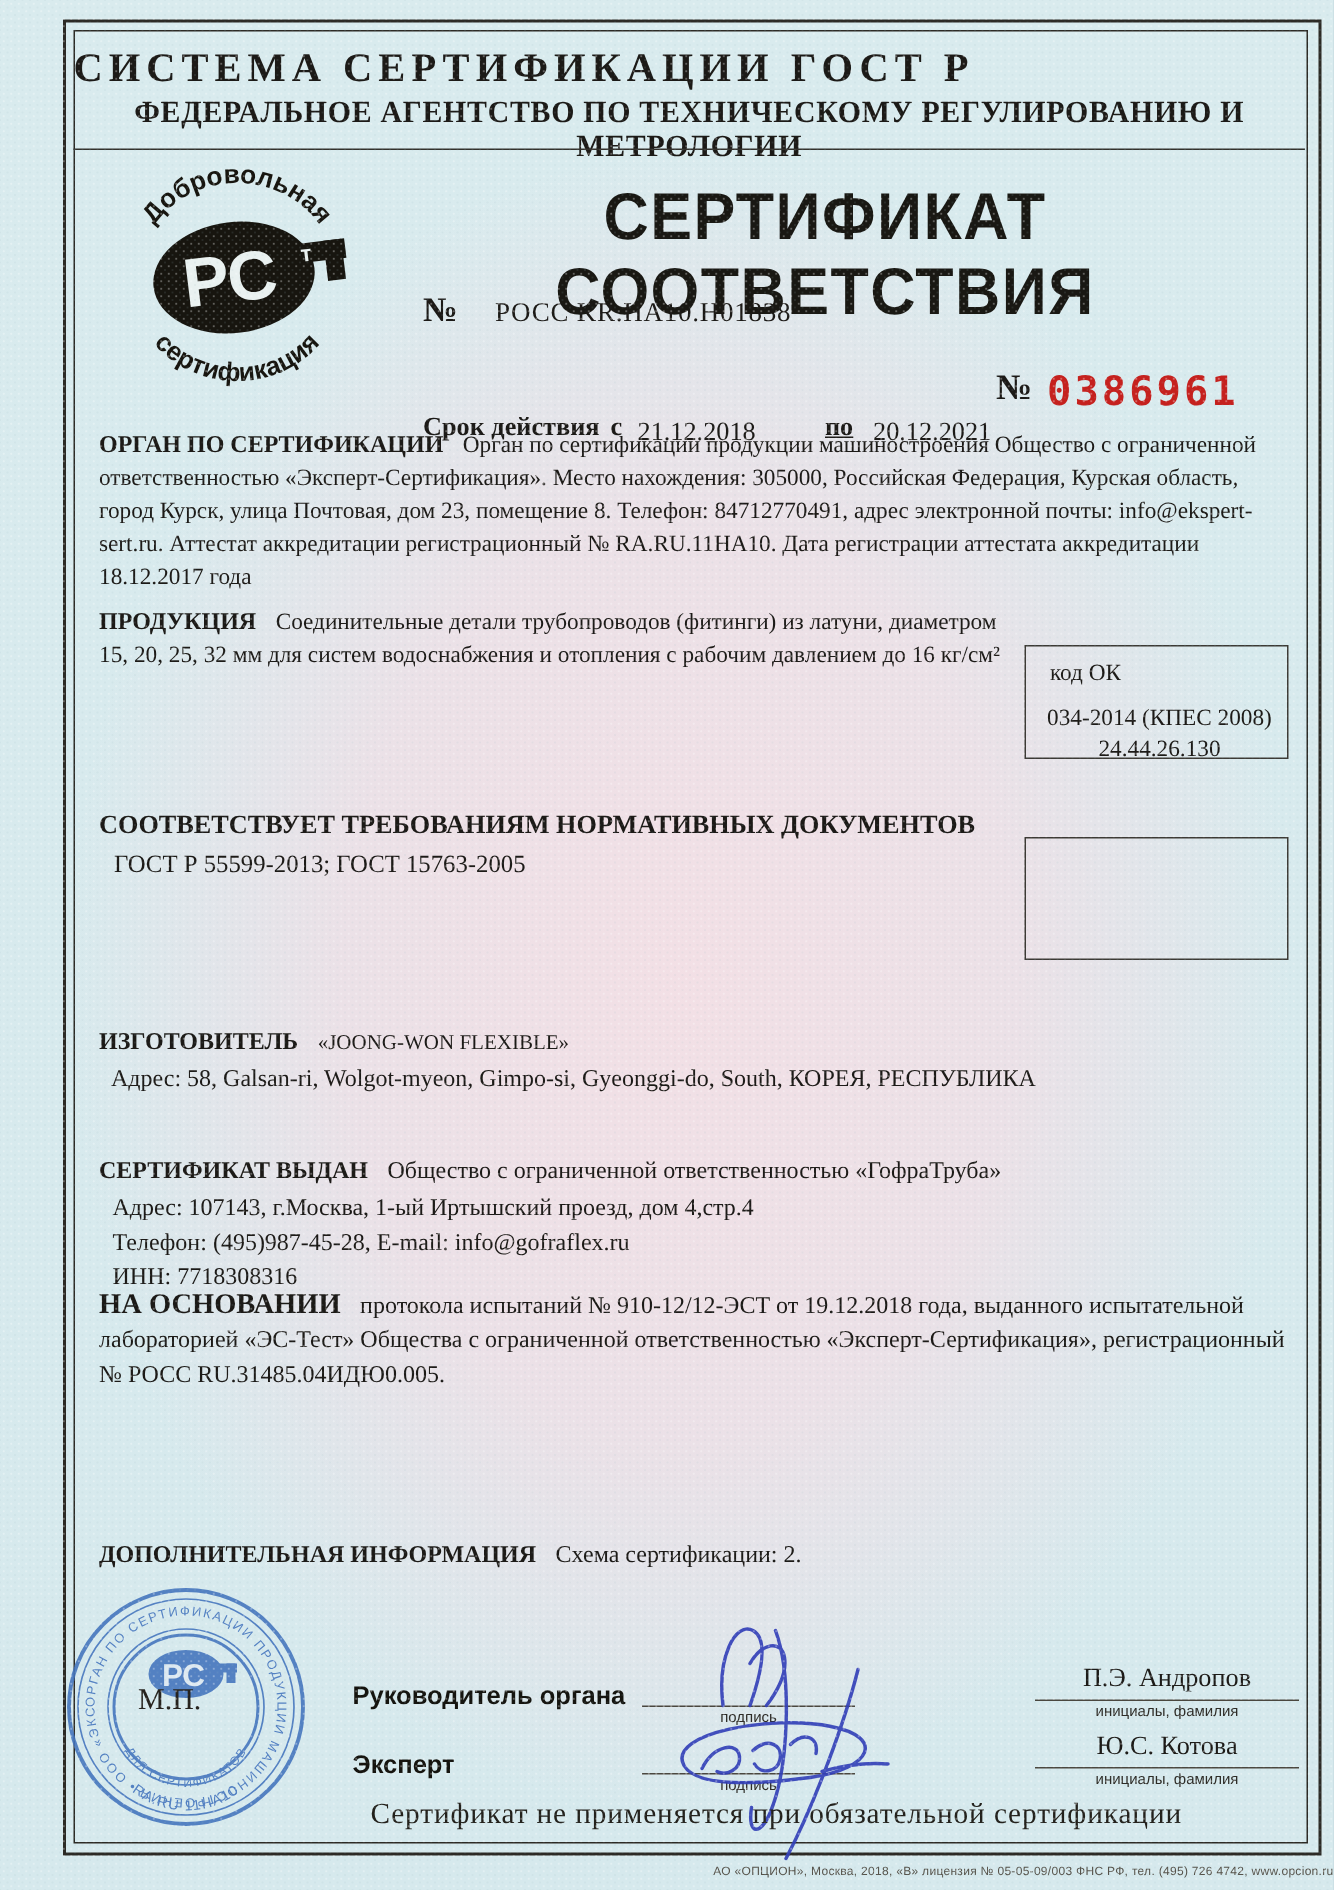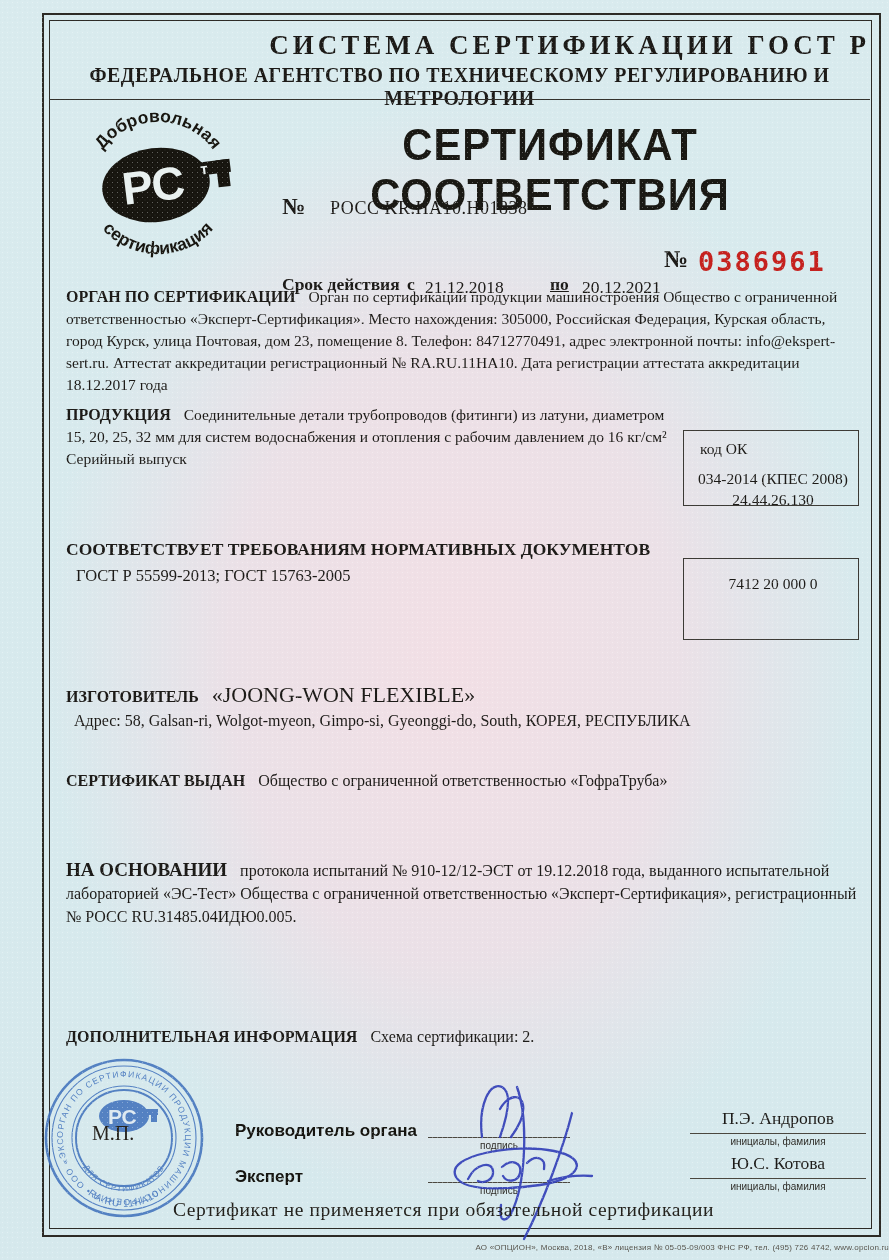--- a/index.html
+++ b/index.html
@@ -13,21 +13,21 @@
   .page::after{
     content:"";position:absolute;inset:0;pointer-events:none;opacity:.45;
     background-image:
       radial-gradient(rgba(255,255,255,.7) 15%, transparent 16%),
       radial-gradient(rgba(160,190,198,.28) 15%, transparent 16%);
     background-size:5px 5px;background-position:0 0,2.5px 2.5px;
   }
   .abs{position:absolute;}
   .border-outer{left:42px;top:13px;width:835px;height:1220px;border:2.5px solid #2c2a25;}
   .border-inner{left:49px;top:20px;width:821px;height:1207px;border:1.3px solid #2c2a25;}
-  .hdr1{left:49px;top:30px;width:821px;text-align:right;font-size:27px;font-weight:bold;letter-spacing:4px;}
+  .hdr1{left:49px;top:30px;width:821px;text-align:left;font-size:27px;font-weight:bold;letter-spacing:4px;}
   .hdr2{left:49px;top:64px;width:821px;text-align:center;font-size:20.5px;font-weight:bold;letter-spacing:.5px;transform:scaleX(.97);}
   .hdr-rule{left:49px;top:99px;width:821px;border-top:1.6px solid #33312c;}
   .doc-title{left:235px;top:120px;width:630px;text-align:center;
     font-family:"Liberation Sans",sans-serif;font-weight:bold;font-size:44px;
     letter-spacing:1px;transform:scaleX(.95);color:#191813;}
   .no-label{left:282px;top:194px;font-size:23px;font-weight:bold;}
   .no-value{left:330px;top:198px;font-size:18px;letter-spacing:.5px;}
   .srok{top:230px;font-size:17.5px;margin-top:44px;}
   .b{font-weight:bold;}
   .red-no-label{left:664px;top:246px;font-size:24px;font-weight:bold;}
@@ -37,21 +37,21 @@
   .sec-h{font-weight:bold;font-size:16px;margin-right:13px;white-space:nowrap;}
   .pre{white-space:pre-line;}
   .code-box{border:1.3px solid #3c3a35;font-size:15.5px;line-height:21px;}
   .code-box .lbl{display:block;padding:7px 0 6px 16px;}
   .code-box .vals{display:block;padding:3px 0 0 4px;white-space:pre-line;text-align:center;}
   .gost-line{left:76px;top:566px;font-size:16.5px;}
   .role{font-family:"Liberation Sans",sans-serif;font-weight:bold;font-size:17px;color:#15140f;}
   .sig-line{border-bottom:1.3px solid #4a473f;}
   .cap{font-family:"Liberation Sans",sans-serif;font-size:10px;color:#2e2c27;text-align:center;}
   .sig-name{font-size:17.5px;text-align:center;}
-  .statement{left:65px;top:1199px;width:757px;text-align:center;font-size:19.5px;letter-spacing:.6px;color:#23211c;}
+  .statement{left:31px;top:1199px;width:757px;text-align:right;font-size:19.5px;letter-spacing:.6px;color:#23211c;}
   .fine{left:0;top:1243px;width:889px;text-align:right;font-family:"Liberation Sans",sans-serif;
     font-size:8px;color:#55524a;letter-spacing:.2px;}
   .mp{left:92px;top:1122px;font-size:20px;color:#26231e;}
   svg text{font-family:"Liberation Sans",sans-serif;}
 </style>
 </head>
 <body>
 
 <div class="page">
 
@@ -95,43 +95,44 @@
 
   <span class="abs red-no-label">№</span>
   <span class="abs red-no">0386961</span>
 
   <div class="abs sec" style="left:66px;top:286px;width:796px;">
     <span class="sec-h">ОРГАН ПО СЕРТИФИКАЦИИ</span><span>Орган по сертификации продукции машиностроения Общество с ограниченной ответственностью «Эксперт-Сертификация». Место нахождения: 305000, Российская Федерация, Курская область, город Курск, улица Почтовая, дом 23, помещение 8. Телефон: 84712770491, адрес электронной почты: info@ekspert-sert.ru. Аттестат аккредитации регистрационный № RA.RU.11НА10. Дата регистрации аттестата аккредитации 18.12.2017 года</span>
   </div>
 
   <div class="abs sec" style="left:66px;top:404px;width:615px;">
     <span class="sec-h">ПРОДУКЦИЯ</span><span>Соединительные детали трубопроводов (фитинги) из латуни, диаметром 15, 20, 25, 32 мм для систем водоснабжения и отопления с рабочим давлением до 16 кг/см²</span>
-    <div>Серийный выпуск</div>
   </div>
   <div class="abs code-box" style="left:683px;top:430px;width:174px;height:74px;">
     <span class="lbl">код ОК</span>
     <span class="vals">034-2014 (КПЕС 2008)
 24.44.26.130</span>
   </div>
 
   <div class="abs sec" style="left:66px;top:538px;width:640px;">
     <span class="sec-h" style="font-size:17.5px;">СООТВЕТСТВУЕТ ТРЕБОВАНИЯМ НОРМАТИВНЫХ ДОКУМЕНТОВ</span>
   </div>
   <div class="abs gost-line">ГОСТ Р 55599-2013; ГОСТ 15763-2005</div>
   <div class="abs code-box" style="left:683px;top:558px;width:174px;height:80px;">
-    <span class="vals" style="padding-top:14px;">7412 20 000 0</span>
   </div>
 
   <div class="abs sec" style="left:66px;top:684px;width:796px;">
-    <span class="sec-h">ИЗГОТОВИТЕЛЬ</span><span style="font-size:22px;text-align:center;">«JOONG-WON FLEXIBLE»</span>
+    <span class="sec-h">ИЗГОТОВИТЕЛЬ</span><span style="font-size:14px;text-align:center;">«JOONG-WON FLEXIBLE»</span>
     <div style="font-size:16px;padding-left:8px;margin-top:2px;">Адрес: 58, Galsan-ri, Wolgot-myeon, Gimpo-si, Gyeonggi-do, South, КОРЕЯ, РЕСПУБЛИКА</div>
   </div>
 
   <div class="abs sec" style="left:66px;top:770px;width:796px;">
     <span class="sec-h">СЕРТИФИКАТ ВЫДАН</span><span style="font-size:16px;">Общество с ограниченной ответственностью «ГофраТруба»</span>
+    <div class="pre" style="font-size:16px;line-height:23px;padding-left:9px;margin-top:2px;">Адрес: 107143, г.Москва, 1-ый Иртышский проезд, дом 4,стр.4
+Телефон: (495)987-45-28, E-mail: info@gofraflex.ru
+ИНН: 7718308316</div>
   </div>
 
   <div class="abs sec" style="left:66px;top:858px;width:796px;font-size:16px;line-height:23px;">
     <span class="sec-h" style="font-size:19px;">НА ОСНОВАНИИ</span><span>протокола испытаний № 910-12/12-ЭСТ от 19.12.2018 года, выданного испытательной лабораторией «ЭС-Тест» Общества с ограниченной ответственностью «Эксперт-Сертификация», регистрационный № РОСС RU.31485.04ИДЮ0.005.</span>
   </div>
 
   <div class="abs sec" style="left:66px;top:1026px;width:796px;">
     <span class="sec-h">ДОПОЛНИТЕЛЬНАЯ ИНФОРМАЦИЯ</span><span style="font-size:16px;">Схема сертификации: 2.</span>
   </div>
 

